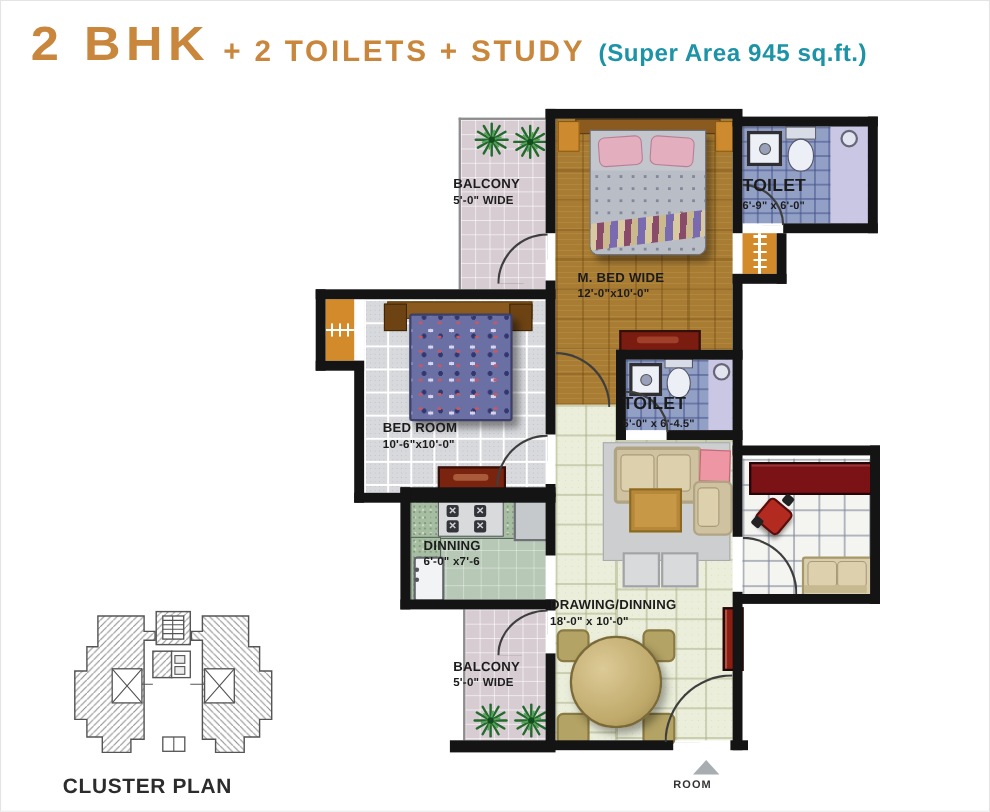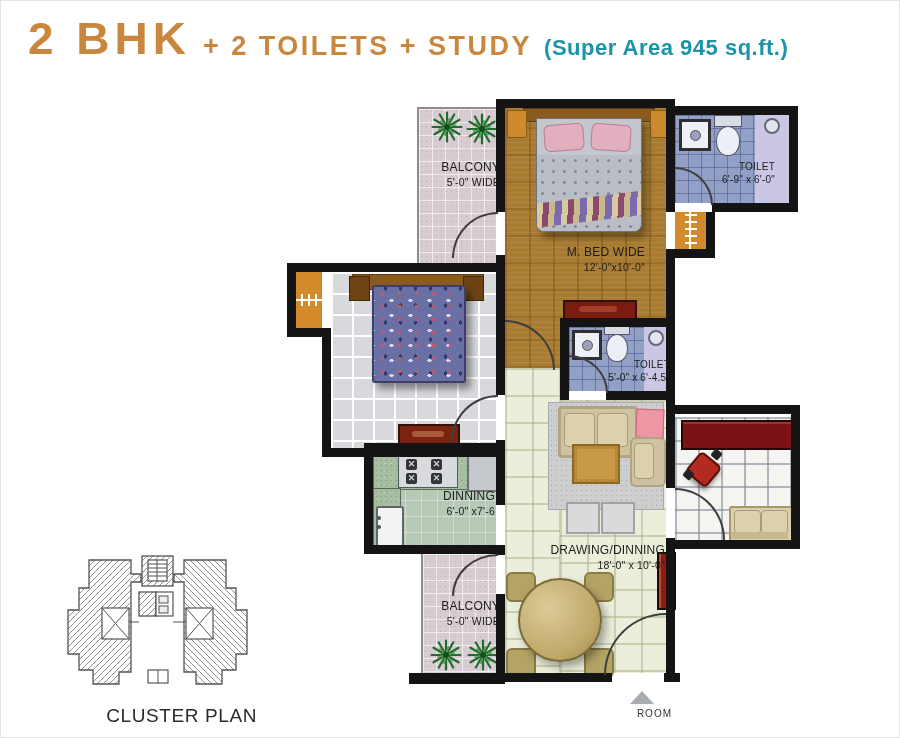--- a/index.html
+++ b/index.html
@@ -57,25 +57,25 @@
       repeating-linear-gradient(90deg,transparent 0 5px,#fff 5px 7px);
       background-size:100% 100%,100% 12px;}
   .rail-tl{border-left:2px solid #8d8d8d;border-top:2px solid #8d8d8d;}
   .rail-bl{border-left:2px solid #8d8d8d;}
   
   .w{position:absolute;background:#141414;z-index:6;}
   .arc{position:absolute;z-index:7;}
   .arc-tl{border-top:2px solid #3e3e3e;border-left:2px solid #3e3e3e;border-top-left-radius:100% 100%;}
   .arc-tr{border-top:2px solid #3e3e3e;border-right:2px solid #3e3e3e;border-top-right-radius:100% 100%;}
   
-  .rlabel{position:absolute;text-align:right;color:#1c1c1c;z-index:9;
-          font-weight:normal;font-size:12px;line-height:1.3;letter-spacing:.2px;}
+  .rlabel{position:absolute;text-align:left;color:#1c1c1c;z-index:9;
+          font-weight:bold;font-size:12px;line-height:1.3;letter-spacing:.2px;}
   .rlabel .dim{display:block;font-size:10.5px;}
   .rlabel .nm{display:block;}
-  .small .nm{font-size:10px;}.small .dim{font-size:10px;}
+  .small .nm{font-size:16px;}.small .dim{font-size:10px;}
   
   .f{position:absolute;z-index:5;}
   .basin{background:#eef0f8;border:3px solid #2f2f33;}
   .basin i{position:absolute;left:50%;top:50%;width:9px;height:9px;margin:-5px 0 0 -5px;
            border-radius:50%;background:#98a0ba;border:1px solid #555;}
   .tank{position:absolute;background:#d8dce6;border:1px solid #556;}
   .bowl{position:absolute;background:#edeff6;border:1px solid #556;border-radius:50% 50% 46% 46%;}
   .shead{width:12px;height:12px;border-radius:50%;background:#e2e4f0;border:2px solid #667;}
   .burner{position:absolute;width:11px;height:11px;background:#33343a;border-radius:2px;
           color:#cfd3da;font-size:9px;line-height:11px;text-align:center;font-weight:bold;}
@@ -291,20 +291,24 @@
     <span class="dim">5'-0" WIDE</span>
   </div>
   <div class="rlabel" style="left:525px;top:245px;width:120px">
     <span class="nm">M. BED WIDE</span>
     <span class="dim">12'-0"x10'-0"</span>
   </div>
   <div class="rlabel small" style="left:675px;top:160px;width:100px">
     <span class="nm">TOILET</span>
     <span class="dim">6'-9" x 6'-0"</span>
   </div>
+  <div class="rlabel" style="left:348px;top:382px;width:130px">
+    <span class="nm">BED ROOM</span>
+    <span class="dim">10'-6"x10'-0"</span>
+  </div>
   <div class="rlabel small" style="left:566px;top:358px;width:104px">
     <span class="nm">TOILET</span>
     <span class="dim">5'-0" x 6'-4.5"</span>
   </div>
   <div class="rlabel" style="left:385px;top:489px;width:110px">
     <span class="nm">DINNING</span>
     <span class="dim">6'-0" x7'-6</span>
   </div>
   <div class="rlabel" style="left:500px;top:543px;width:165px">
     <span class="nm">DRAWING/DINNING</span>

